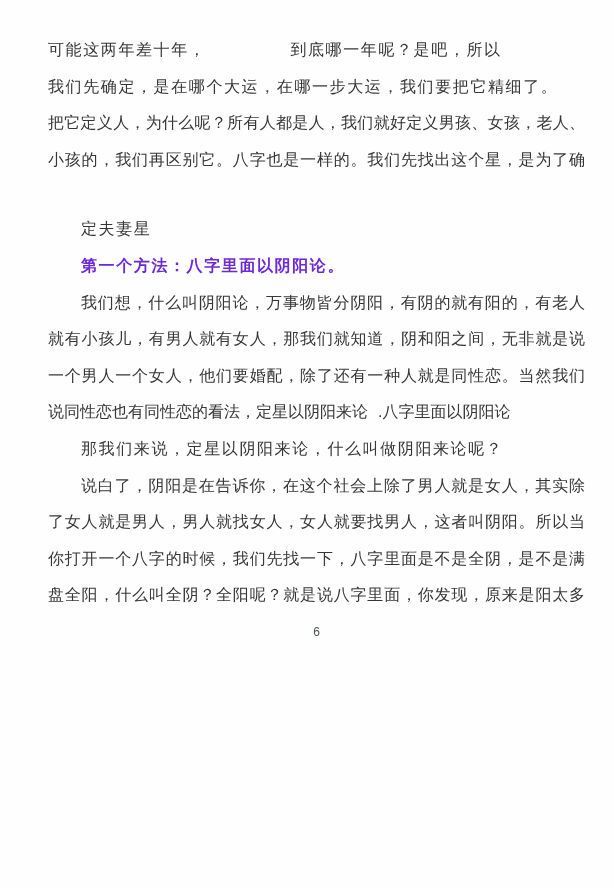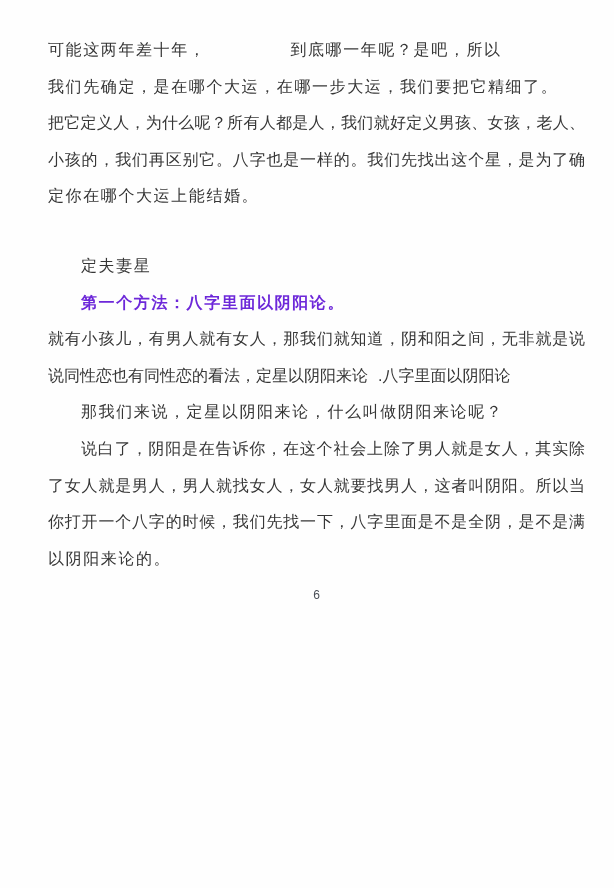--- a/index.html
+++ b/index.html
@@ -73,33 +73,34 @@
 <body>
 
 <div class="page">
   <div class="doc">
 
     <div class="ln left"><span>可能这两年差十年，</span><span class="gap gap-wide"></span><span>到底哪一年呢？是吧，所以</span></div>
     <div class="ln left">我们先确定，是在哪个大运，在哪一步大运，我们要把它精细了。</div>
 
     <div class="ln just">把它定义人，为什么呢？所有人都是人，我们就好定义男孩、女孩，老人、</div>
     <div class="ln just">小孩的，我们再区别它。八字也是一样的。我们先找出这个星，是为了确</div>
-    <div class="ln left">定你在哪个大运上能结婚。</div>
 
     <div class="spacer-block"></div>
 
     <div class="ln left ind">定夫妻星</div>
     <div class="ln left ind red">第一个方法：八字里面以阴阳论。</div>
 
+    <div class="ln just ind">我们想，什么叫阴阳论，万事物皆分阴阳，有阴的就有阳的，有老人</div>
     <div class="ln just">就有小孩儿，有男人就有女人，那我们就知道，阴和阳之间，无非就是说</div>
+    <div class="ln just">一个男人一个女人，他们要婚配，除了还有一种人就是同性恋。当然我们</div>
     <div class="ln left tight"><span>说同性恋也有同性恋的看法，定星以阴阳来论</span><span class="gap gap-small"></span><span>.八字里面以阴阳论</span></div>
 
     <div class="ln left ind">那我们来说，定星以阴阳来论，什么叫做阴阳来论呢？</div>
 
     <div class="ln just ind">说白了，阴阳是在告诉你，在这个社会上除了男人就是女人，其实除</div>
     <div class="ln just">了女人就是男人，男人就找女人，女人就要找男人，这者叫阴阳。所以当</div>
     <div class="ln just">你打开一个八字的时候，我们先找一下，八字里面是不是全阴，是不是满</div>
-    <div class="ln left">以阴阳来论的。</div>
+    <div class="ln just">盘全阳，什么叫全阴？全阳呢？就是说八字里面，你发现，原来是阳太多</div>
 
     <div class="footer">6</div>
 
   </div>
 </div>
 
 </body></html>

